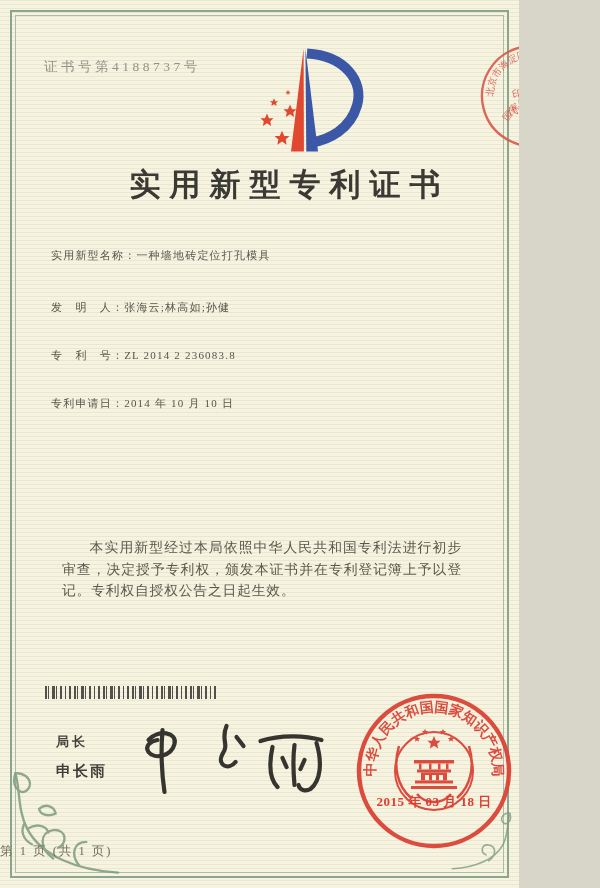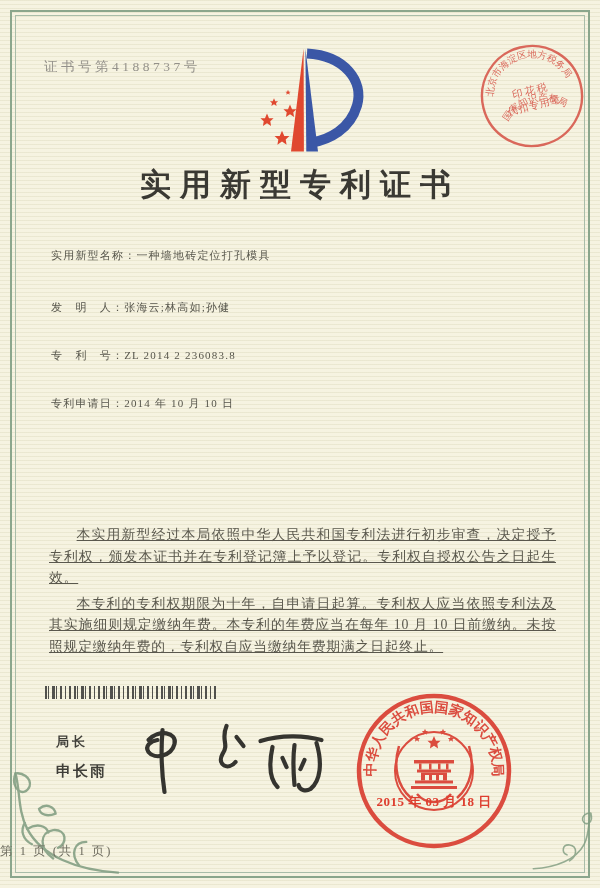--- a/index.html
+++ b/index.html
@@ -1,33 +1,33 @@
 <!DOCTYPE html>
 <html><head>
 <meta charset="utf-8">
 <style>
   html,body{margin:0;padding:0;background:#d8d6c8;}
   .page{
-    position:relative;width:600px;height:888px;overflow:hidden;
+    position:relative;width:519px;height:888px;overflow:hidden;
     background:
       repeating-linear-gradient(180deg, rgba(176,170,124,.16) 0 1px, rgba(0,0,0,0) 1px 4px),
       #f6f3e1;
     font-family:"Liberation Serif","DejaVu Serif",serif;
   }
   .frame-outer{position:absolute;inset:10px;border:2px solid #8ba68c;pointer-events:none;}
   .frame-inner{position:absolute;inset:15px;border:1px solid #a9bda9;pointer-events:none;}
   .cert-no{position:absolute;left:44px;top:58px;font-size:13.5px;letter-spacing:3.5px;color:#94918a;}
   .logo{position:absolute;left:227px;top:42px;}
   .title{position:absolute;left:0;top:164px;width:100%;text-align:center;
-    font-size:31px;font-weight:700;letter-spacing:9px;color:#3a3933;}
+    font-size:31px;font-weight:700;letter-spacing:9px;color:#3a3933;padding-left:30px;}
   .field-row{position:absolute;left:51px;width:520px;font-size:11px;color:#56554b;letter-spacing:1.2px;white-space:nowrap;}
   .f0{top:248px}.f1{top:300px}.f2{top:348px}.f3{top:396px}.f4{top:443px}.f5{top:491px}
   .paras{position:absolute;left:45px;right:40px;top:520px;font-size:13.8px;line-height:21.6px;
     color:#5a584d;text-align:justify;letter-spacing:0.8px;}
-  .paras p{margin:4px;text-indent:2em;text-decoration:underline;}
+  .paras p{margin:17px;text-indent:2em;}
   .barcode{position:absolute;left:45px;top:686px;width:172px;height:13px;opacity:.82;
     background:repeating-linear-gradient(90deg,
       #2e2e2e 0 2px,transparent 2px 3px,
       #2e2e2e 3px 4px,transparent 4px 7px,
       #2e2e2e 7px 10px,transparent 10px 11px,
       #2e2e2e 11px 12px,transparent 12px 15px,
       #2e2e2e 15px 17px,transparent 17px 20px,
       #2e2e2e 20px 21px,transparent 21px 24px,
       #2e2e2e 24px 26px,transparent 26px 29px);}
   .sig-title{position:absolute;left:56px;top:733px;font-size:13px;font-weight:600;color:#403f39;letter-spacing:3px;
@@ -112,21 +112,20 @@
   </div>
   <div class="field-row f2">
     <span>专　利　号：</span><span>ZL 2014 2 236083.8</span>
   </div>
   <div class="field-row f3">
     <span>专利申请日：</span><span>2014 年 10 月 10 日</span>
   </div>
 
   <div class="paras">
     <p>本实用新型经过本局依照中华人民共和国专利法进行初步审查，决定授予专利权，颁发本证书并在专利登记簿上予以登记。专利权自授权公告之日起生效。</p>
-    <p>本专利的专利权期限为十年，自申请日起算。专利权人应当依照专利法及其实施细则规定缴纳年费。本专利的年费应当在每年 10 月 10 日前缴纳。未按照规定缴纳年费的，专利权自应当缴纳年费期满之日起终止。</p>
   </div>
 
   <div class="barcode"></div>
 
   <div class="sig-title">局长</div>
   <div class="sig-name">申长雨</div>
 
   <svg class="sig-svg" width="215" height="95" viewBox="0 0 210 95">
     <g fill="none" stroke="#35342f" stroke-width="4.2" stroke-linecap="round">
       <path d="M38,20 C36,45 37,62 40,82"></path>

